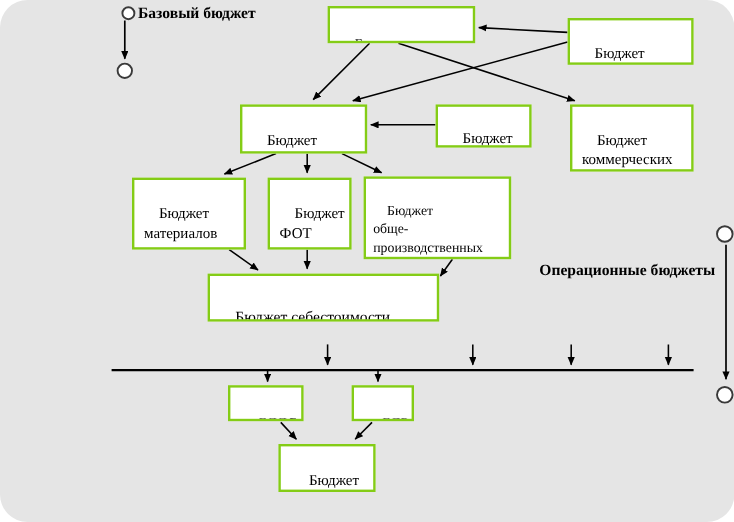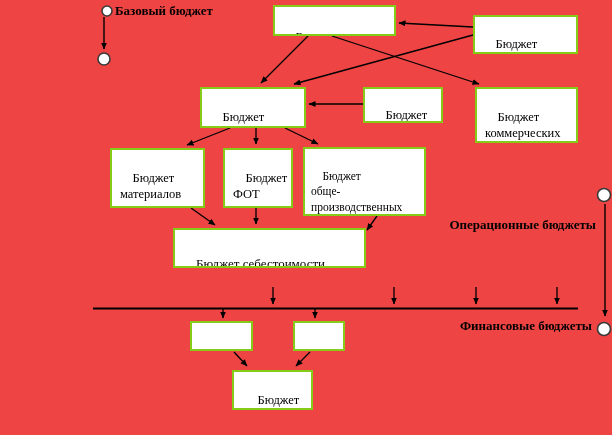--- a/index.html
+++ b/index.html
@@ -1,23 +1,24 @@
 <!DOCTYPE html>
 <html><head>
 <meta charset="utf-8">
 <style>
   html, body { margin: 0; padding: 0; background: #fff; }
   #stage {
     position: relative;
     width: 612px;
     height: 435px;
-    background: #ef4444;
+    background: #e5e5e5;
     font-family: "Liberation Serif", "DejaVu Serif", serif;
     color: #000;
     overflow: hidden;
+    border-radius: 23px;
   }
   #connector-layer {
     position: absolute;
     left: 0; top: 0;
     width: 612px; height: 435px;
   }
   .box {
     position: absolute;
     box-sizing: border-box;
     border: 2px solid #84cc16;
@@ -99,21 +100,20 @@
 
     <line x1="223" y1="309" x2="223" y2="318" stroke="#000" stroke-width="1.3" marker-end="url(#ah)"></line>
     <line x1="315" y1="309" x2="315" y2="318" stroke="#000" stroke-width="1.3" marker-end="url(#ah)"></line>
 
     <line x1="234" y1="352" x2="247" y2="366" stroke="#000" stroke-width="1.3" marker-end="url(#ah)"></line>
     <line x1="310" y1="352" x2="296" y2="366" stroke="#000" stroke-width="1.3" marker-end="url(#ah)"></line>
   </svg>
 
   <div class="lbl" id="lbl-base">Базовый бюджет</div>
   <div class="lbl" id="lbl-operational">Операционные бюджеты</div>
-  <div class="lbl" id="lbl-financial">Финансовые бюджеты</div>
 
   <div class="box" id="box-sales">
     <span>Бюджет продаж</span>
   </div>
   <div class="box" id="box-investments">
     <span>Бюджет
 инвестиций</span>
   </div>
   <div class="box" id="box-production">
     <span>Бюджет

